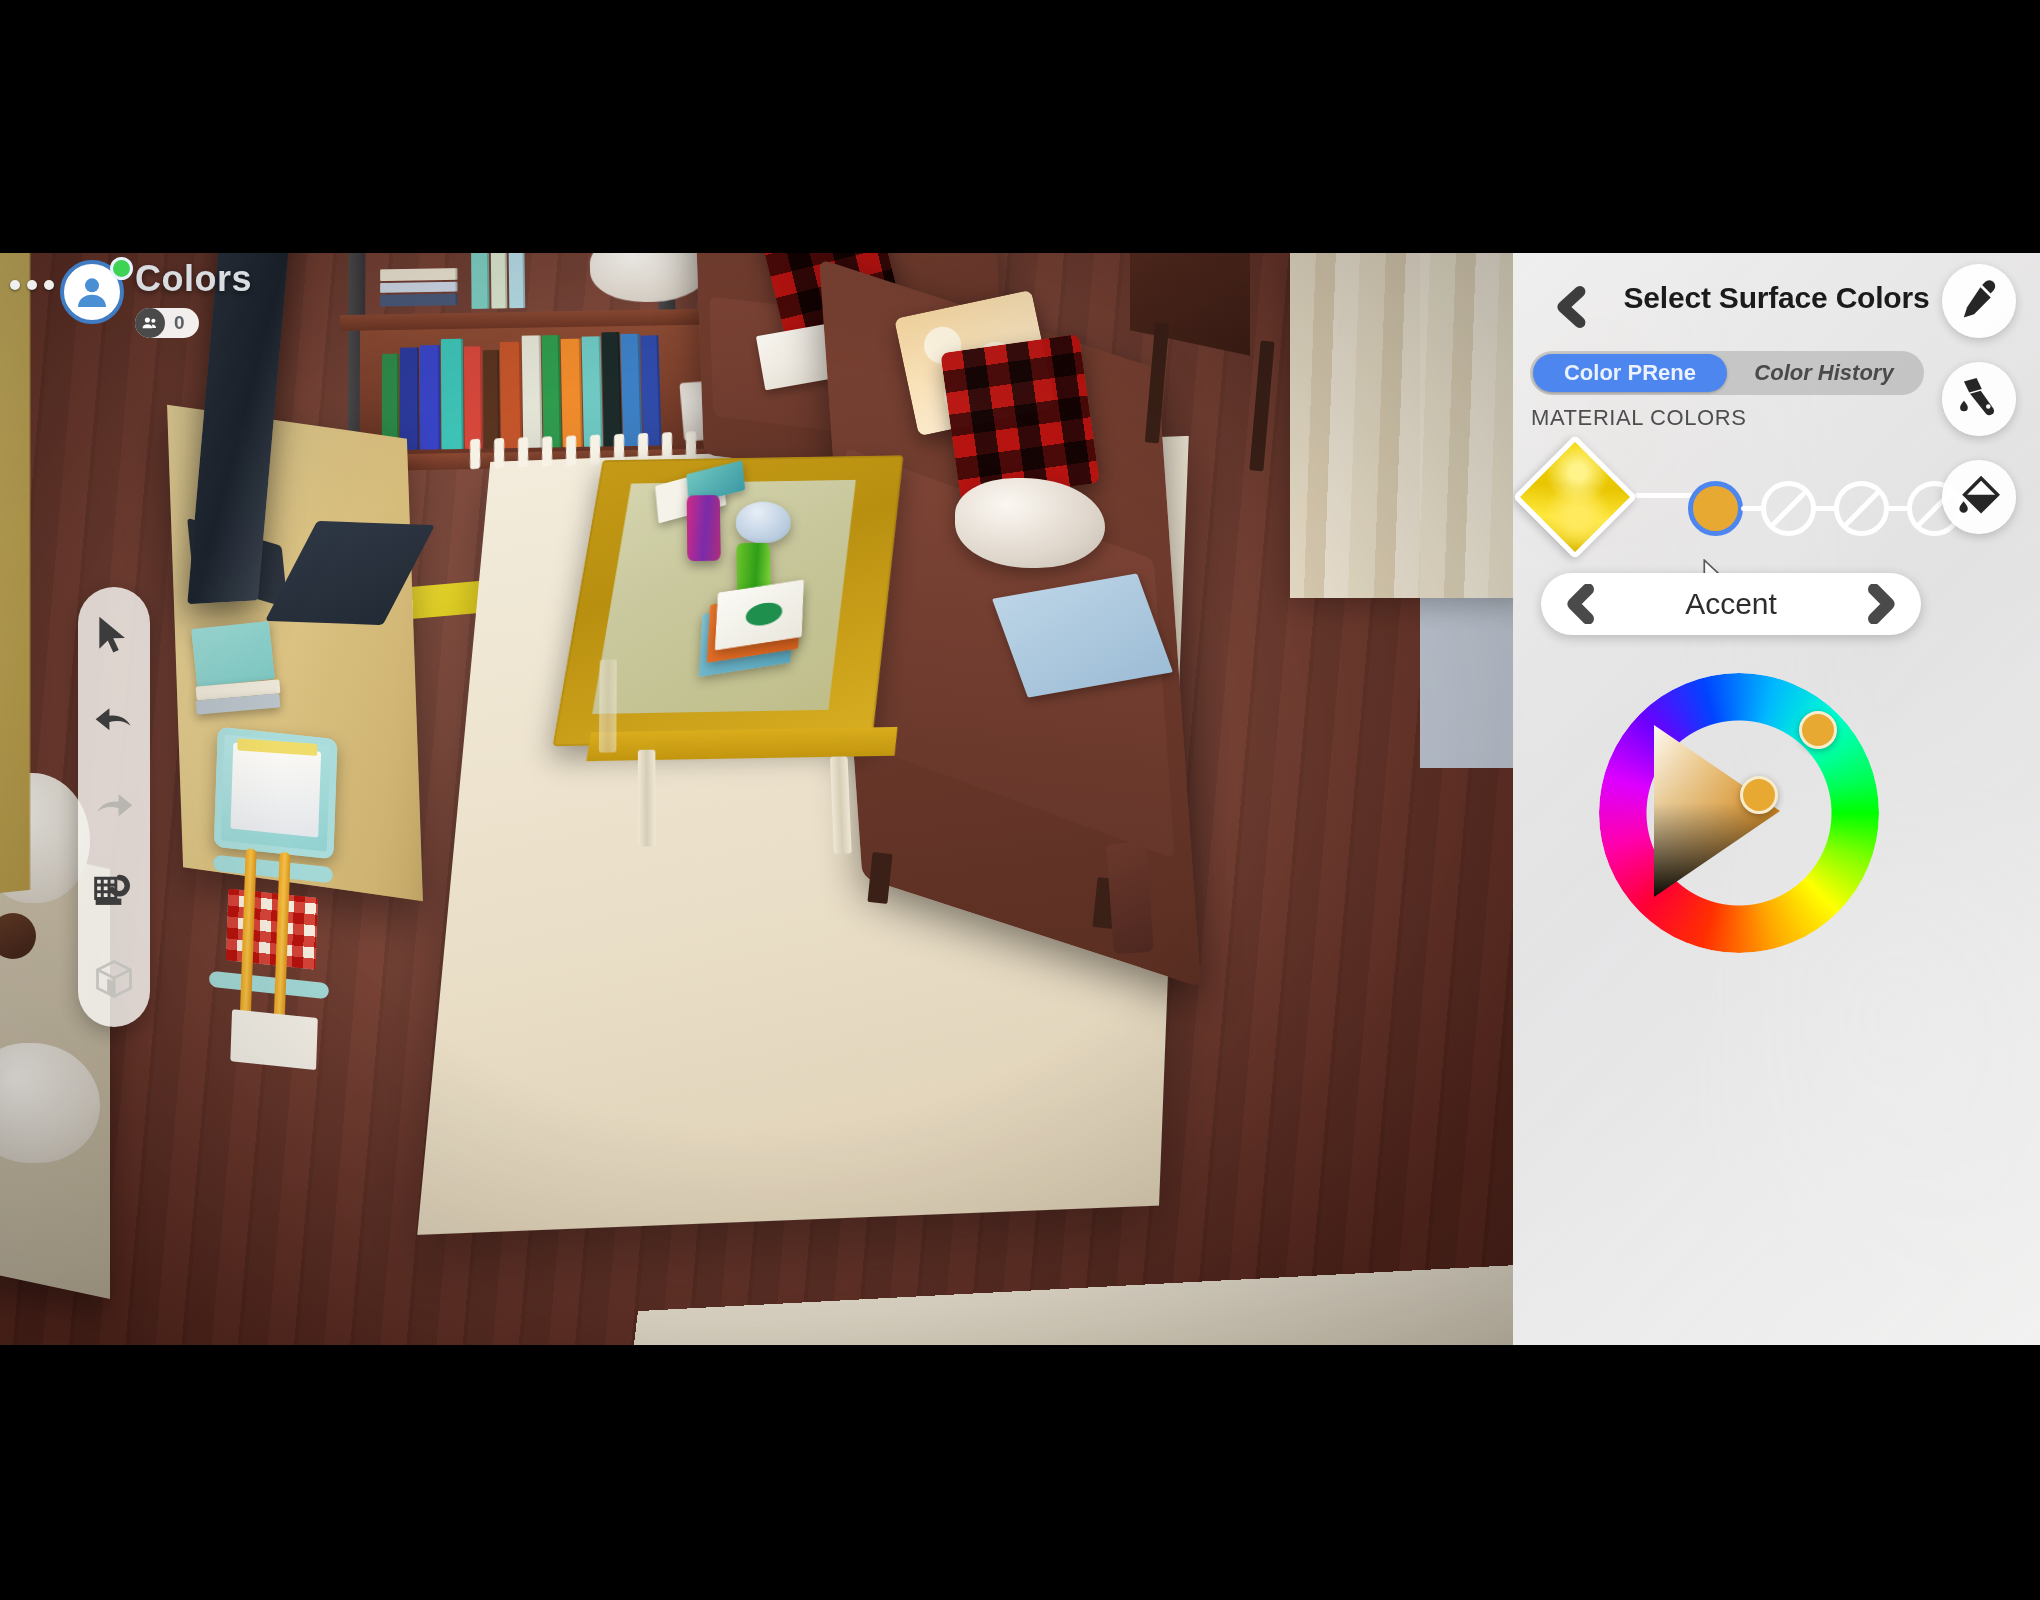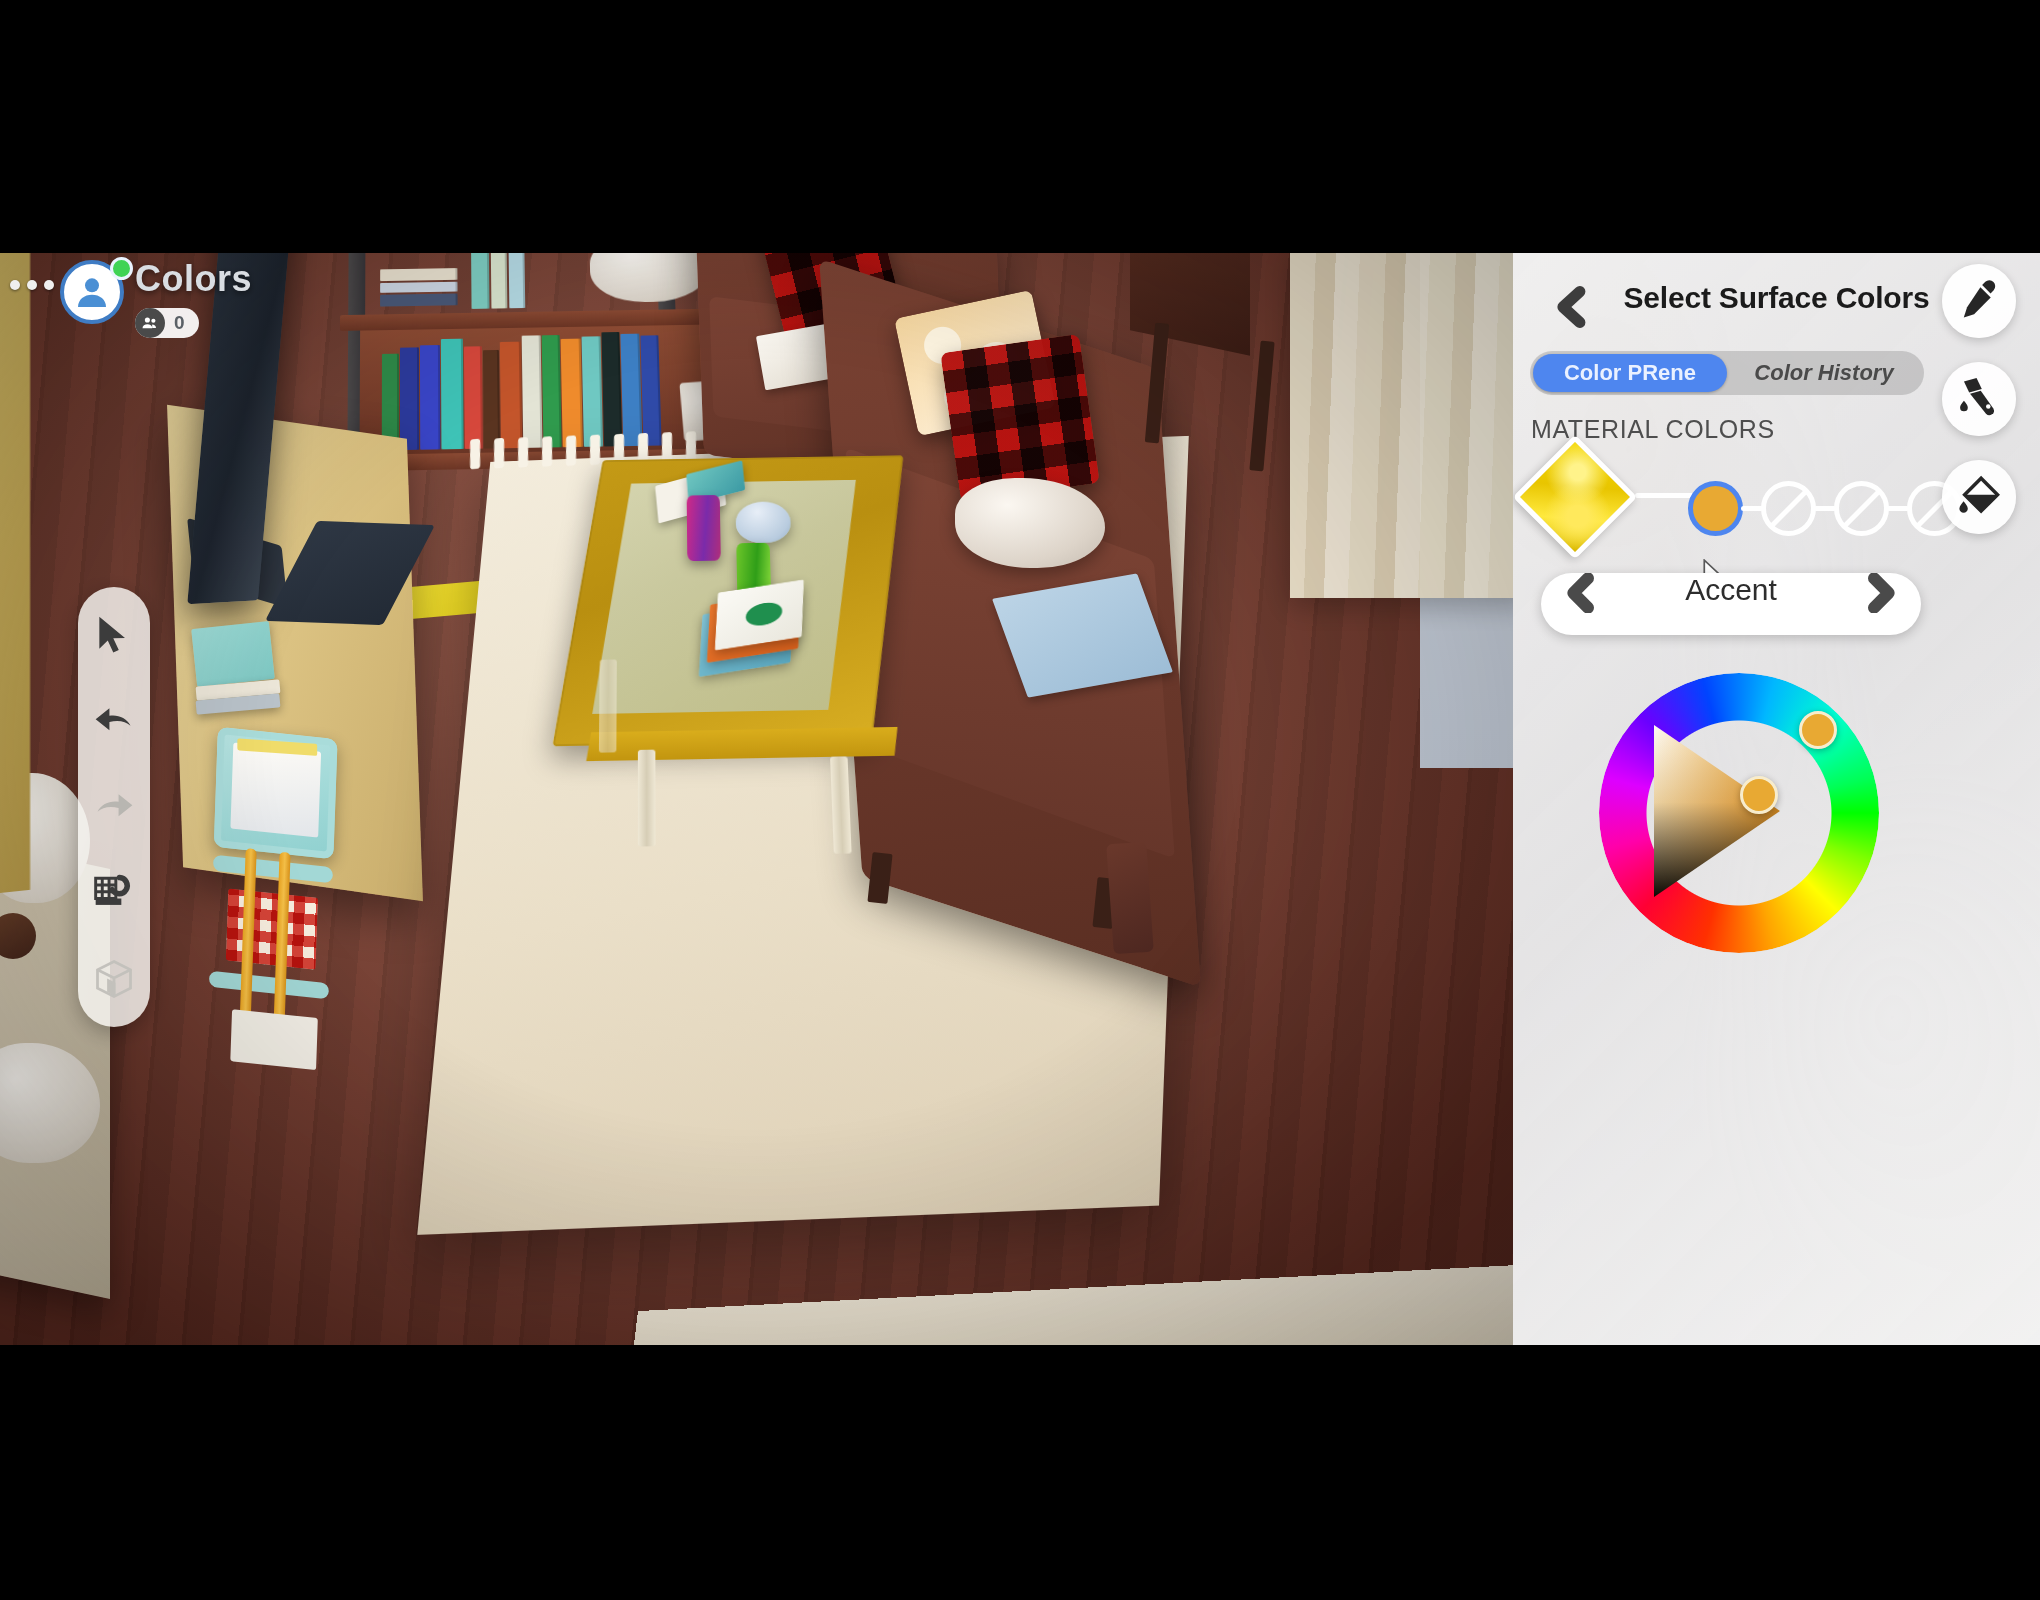--- a/index.html
+++ b/index.html
@@ -269,22 +269,22 @@
   }
   .tab {
     flex:1; height:38px; border-radius:19px;
     display:flex; align-items:center; justify-content:center;
     font-size:22px; font-weight:700; cursor:pointer;
   }
   .tab.active { background:#4e86ef; color:#eaf1ff; box-shadow:0 1px 3px rgba(0,0,0,.25); }
   .tab.inactive { color:#4a4a4a; font-weight:600;font-style:italic; }
 
   .sect-label {
-    position:absolute; left:18px; top:162px;
-    font-size:25px; color:#4e4e4e; letter-spacing:.6px;
+    position:absolute; left:18px; top:152px;
+    font-size:22px; color:#4e4e4e; letter-spacing:.6px;
   }
 
   
   .matrow { position:absolute; left:10px; top:196px; width:440px; height:90px; }
   .mat-link {
     position:absolute; left:112px; top:44px; width:60px; height:5px;
     background:#fff; border-radius:3px;
   }
   .mat-diamond {
     position:absolute; left:8px; top:4px; width:88px; height:88px;
@@ -310,21 +310,21 @@
     transform: rotate(45deg); border-radius:3px;
   }
   .dot-link { position:absolute; top:57px; width:22px; height:5px; background:#fff; border-radius:3px;}
 
   .cursor-arrow { position:absolute; left:178px; top:110px; width:26px; height:34px; pointer-events:none; }
 
   
   .chan {
     position:absolute; left:28px; top:320px; width:380px; height:62px;
     background:#fff; border-radius:31px;
-    display:flex; align-items:flex-start; justify-content:space-between;
+    display:flex; align-items:center; justify-content:space-between;
     padding:0 22px;
     box-shadow:0 3px 12px rgba(0,0,0,.2);
   }
   .chan-arrow { width:34px; height:40px; cursor:pointer; }
   .chan-arrow svg { width:34px; height:40px; stroke:#4a4a4a; fill:none; stroke-width:9; stroke-linecap:round; stroke-linejoin:round;}
   .chan-label { font-size:30px; color:#2d2d2d; font-weight:400; }
 
   
   #wheelwrap { position:absolute; left:86px; top:420px; width:280px; height:280px; }
   .wheel-ring {

